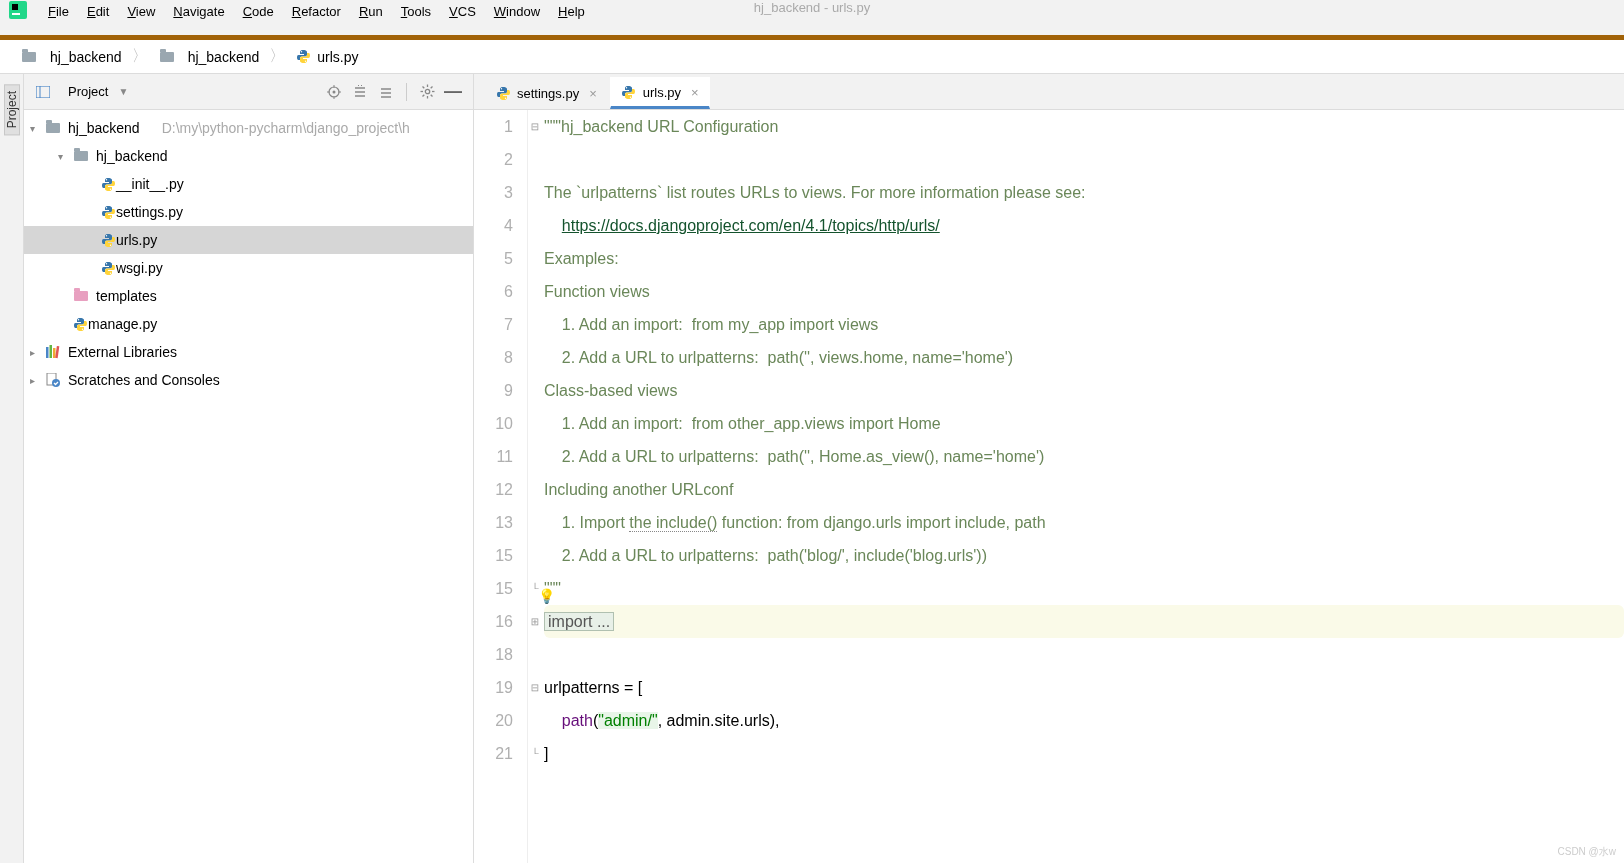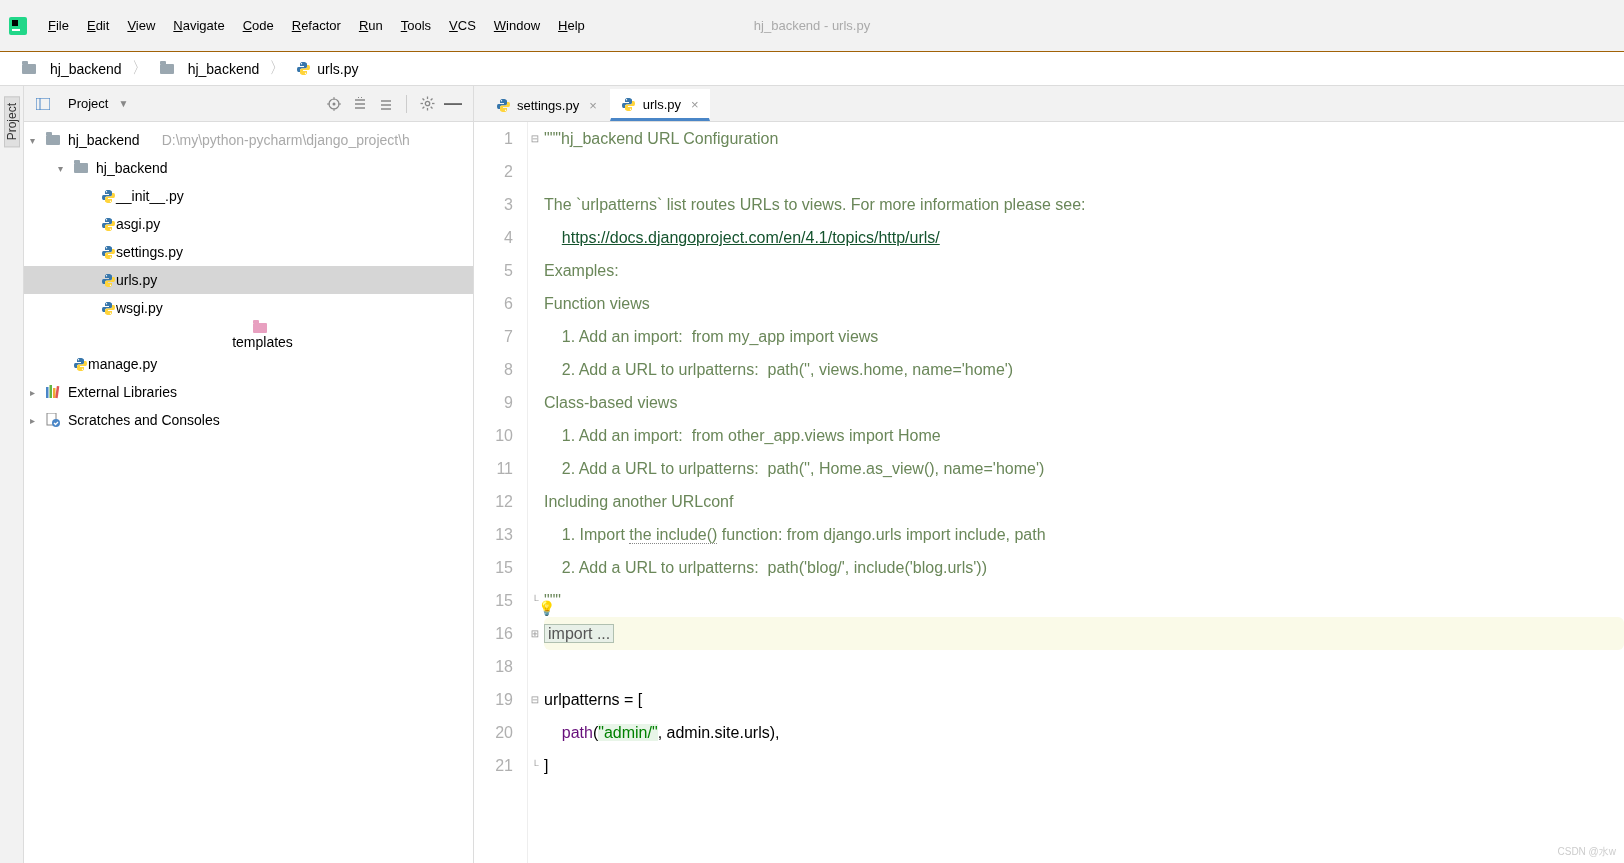--- a/index.html
+++ b/index.html
@@ -1,17 +1,17 @@
 <!DOCTYPE html>
 <html><head>
 <meta charset="utf-8">
 <style>
 * { margin:0; padding:0; box-sizing:border-box; font-family:"Segoe UI",Arial,sans-serif; }
 body { width:1624px; height:863px; background:#fff; overflow:hidden; font-size:13px; color:#000; }
-.topbar { height:52px; background:#f2f2f2; border-bottom:1px solid #a16207; display:flex; align-items:center; padding:0 8px; }
+.topbar { height:40px; background:#f2f2f2; border-bottom:5px solid #a16207; display:flex; align-items:flex-start; padding:0 8px; }
 .logo { width:20px; height:20px; margin-right:12px; display:flex; align-items:center; justify-content:center; }
 .menu { display:flex; gap:2px; }
 .menu-item { padding:4px 8px; cursor:pointer; }
 .menu-item u { text-decoration:underline; }
 .window-title { margin-left:auto; margin-right:auto; color:#aaa; position:absolute; left:50%; transform:translateX(-50%); }
 .crumbbar { height:34px; display:flex; align-items:center; padding:0 10px; border-bottom:1px solid #dcdcdc; font-size:14px; }
 .crumb { display:flex; align-items:center; gap:6px; padding:0 10px; }
 .crumb-sep { color:#bbb; font-size:16px; }
 .main { display:flex; height:calc(100% - 74px); }
 .sidebar-rail { width:24px; background:#f2f2f2; border-right:1px solid #dcdcdc; display:flex; flex-direction:column; align-items:center; padding-top:10px; }
@@ -199,32 +199,20 @@
         <div class="tree-row" style="padding-left: 62px;">
           <span class="arrow"></span>
           <span class="pyicon">
             <svg width="15" height="15" viewBox="0 0 15 15">
               <path d="M7 1 C4 1 4 3 4 3 L4 5 L8 5 L8 6 L2.5 6 C2.5 6 1 6 1 8.5 C1 11 2.5 11 2.5 11 L4 11 L4 9 C4 9 4 7.5 6 7.5 L9 7.5 C9 7.5 11 7.5 11 5.5 L11 3 C11 3 11 1 7 1 Z" fill="#3776ab"></path>
               <circle cx="5.5" cy="2.8" r="0.7" fill="#fff"></circle>
               <path d="M8 14 C11 14 11 12 11 12 L11 10 L7 10 L7 9 L12.5 9 C12.5 9 14 9 14 6.5 C14 4 12.5 4 12.5 4 L11 4 L11 6 C11 6 11 7.5 9 7.5 L6 7.5 C6 7.5 4 7.5 4 9.5 L4 12 C4 12 4 14 8 14 Z" fill="#ffd43b"></path>
               <circle cx="9.5" cy="12.2" r="0.7" fill="#fff"></circle>
             </svg>
           </span>
-          <span class="tree-label">asgi.py</span>
-        </div>
-        <div class="tree-row" style="padding-left: 62px;">
-          <span class="arrow"></span>
-          <span class="pyicon">
-            <svg width="15" height="15" viewBox="0 0 15 15">
-              <path d="M7 1 C4 1 4 3 4 3 L4 5 L8 5 L8 6 L2.5 6 C2.5 6 1 6 1 8.5 C1 11 2.5 11 2.5 11 L4 11 L4 9 C4 9 4 7.5 6 7.5 L9 7.5 C9 7.5 11 7.5 11 5.5 L11 3 C11 3 11 1 7 1 Z" fill="#3776ab"></path>
-              <circle cx="5.5" cy="2.8" r="0.7" fill="#fff"></circle>
-              <path d="M8 14 C11 14 11 12 11 12 L11 10 L7 10 L7 9 L12.5 9 C12.5 9 14 9 14 6.5 C14 4 12.5 4 12.5 4 L11 4 L11 6 C11 6 11 7.5 9 7.5 L6 7.5 C6 7.5 4 7.5 4 9.5 L4 12 C4 12 4 14 8 14 Z" fill="#ffd43b"></path>
-              <circle cx="9.5" cy="12.2" r="0.7" fill="#fff"></circle>
-            </svg>
-          </span>
           <span class="tree-label">settings.py</span>
         </div>
         <div class="tree-row selected" style="padding-left: 62px;">
           <span class="arrow"></span>
           <span class="pyicon">
             <svg width="15" height="15" viewBox="0 0 15 15">
               <path d="M7 1 C4 1 4 3 4 3 L4 5 L8 5 L8 6 L2.5 6 C2.5 6 1 6 1 8.5 C1 11 2.5 11 2.5 11 L4 11 L4 9 C4 9 4 7.5 6 7.5 L9 7.5 C9 7.5 11 7.5 11 5.5 L11 3 C11 3 11 1 7 1 Z" fill="#3776ab"></path>
               <circle cx="5.5" cy="2.8" r="0.7" fill="#fff"></circle>
               <path d="M8 14 C11 14 11 12 11 12 L11 10 L7 10 L7 9 L12.5 9 C12.5 9 14 9 14 6.5 C14 4 12.5 4 12.5 4 L11 4 L11 6 C11 6 11 7.5 9 7.5 L6 7.5 C6 7.5 4 7.5 4 9.5 L4 12 C4 12 4 14 8 14 Z" fill="#ffd43b"></path>
               <circle cx="9.5" cy="12.2" r="0.7" fill="#fff"></circle>
@@ -237,21 +225,21 @@
           <span class="pyicon">
             <svg width="15" height="15" viewBox="0 0 15 15">
               <path d="M7 1 C4 1 4 3 4 3 L4 5 L8 5 L8 6 L2.5 6 C2.5 6 1 6 1 8.5 C1 11 2.5 11 2.5 11 L4 11 L4 9 C4 9 4 7.5 6 7.5 L9 7.5 C9 7.5 11 7.5 11 5.5 L11 3 C11 3 11 1 7 1 Z" fill="#3776ab"></path>
               <circle cx="5.5" cy="2.8" r="0.7" fill="#fff"></circle>
               <path d="M8 14 C11 14 11 12 11 12 L11 10 L7 10 L7 9 L12.5 9 C12.5 9 14 9 14 6.5 C14 4 12.5 4 12.5 4 L11 4 L11 6 C11 6 11 7.5 9 7.5 L6 7.5 C6 7.5 4 7.5 4 9.5 L4 12 C4 12 4 14 8 14 Z" fill="#ffd43b"></path>
               <circle cx="9.5" cy="12.2" r="0.7" fill="#fff"></circle>
             </svg>
           </span>
           <span class="tree-label">wsgi.py</span>
         </div>
-        <div class="tree-row" style="padding-left: 34px; flex-direction: column;">
+        <div class="tree-row" style="padding-left: 34px;">
           <span class="arrow"></span>
           <span class="ticon">
             <span class="folder-mini pink"></span>
           </span>
           <span class="tree-label">templates</span>
         </div>
         <div class="tree-row" style="padding-left: 34px;">
           <span class="arrow"></span>
           <span class="pyicon">
             <svg width="15" height="15" viewBox="0 0 15 15">

